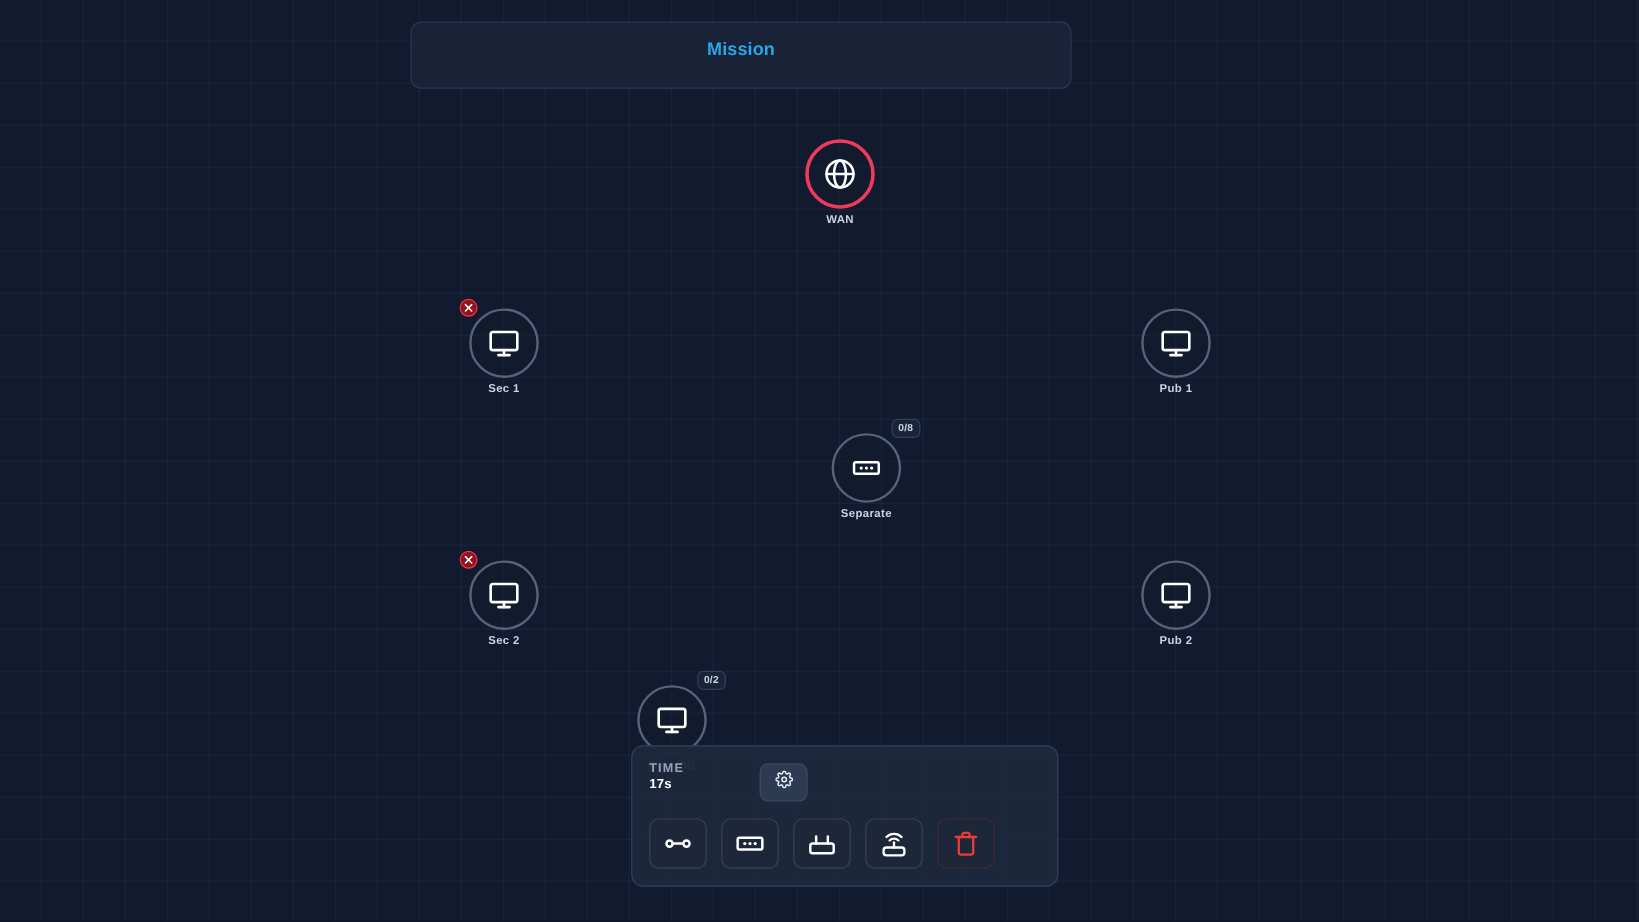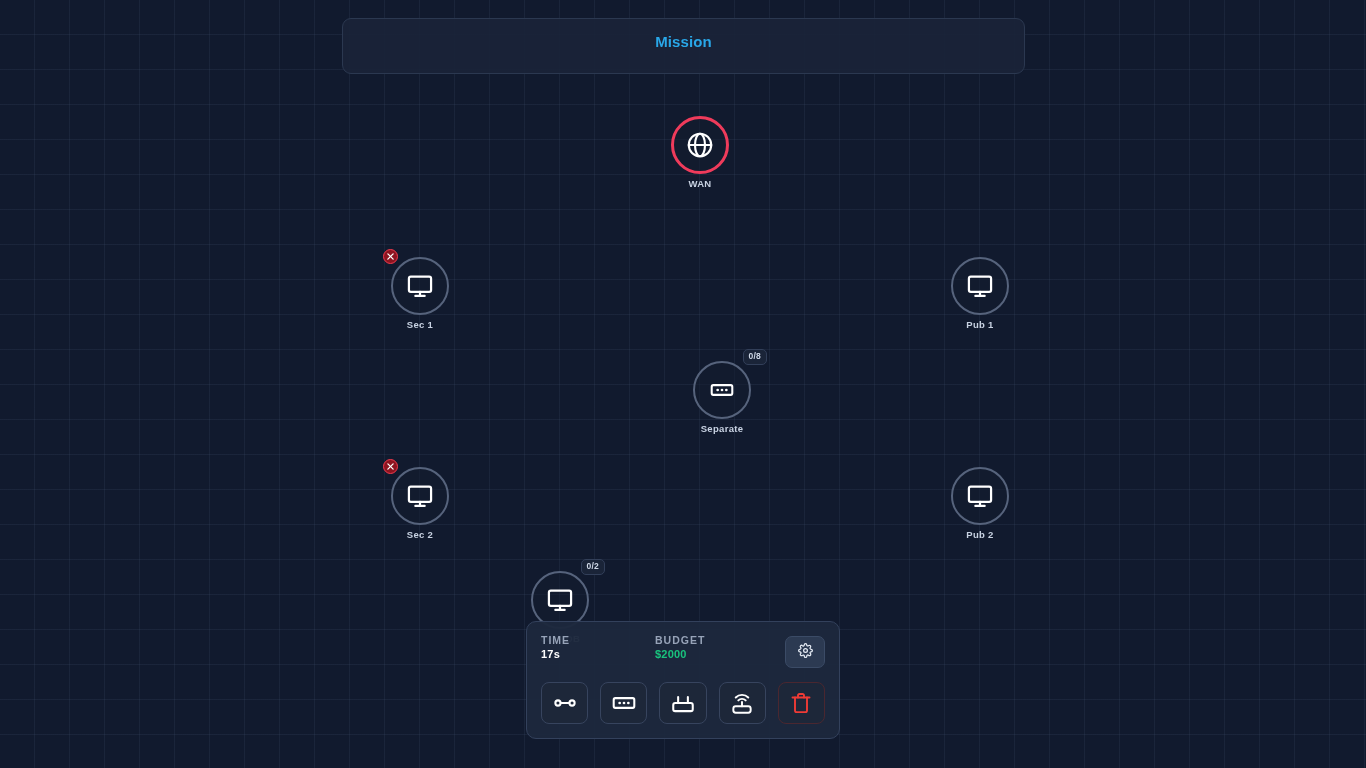--- a/index.html
+++ b/index.html
@@ -22,21 +22,21 @@
       linear-gradient(to bottom, rgba(120,150,190,0.085) 1px, transparent 1px);
     background-size: 35px 35px;
     background-position: -1px -1px;
   }
 
   
   #mission {
     position: absolute;
     left: 342px;
     top: 18px;
-    width: 683px;
+    width: 551px;
     padding: 14px 26px 16px 26px;
     background: rgba(26,36,56,0.93);
     border: 1px solid #2b3850;
     border-radius: 9px;
     text-align: center;
   }
   #mission .m-title {
     color: #29a7e8;
     font-size: 15px;
     font-weight: bold;
@@ -115,21 +115,21 @@
     letter-spacing: .2px;
     z-index: 3;
     line-height: 11px;
   }
 
   
   #hud {
     position: absolute;
     left: 526px;
     top: 621px;
-    width: 314px;
+    width: 356px;
     background: rgba(29,40,61,0.97);
     border: 1px solid #33415c;
     border-radius: 10px;
     padding: 12px 14px 14px 14px;
   }
   #hud .stats {
     display: flex;
     align-items: flex-start;
     gap: 0;
   }
@@ -295,24 +295,20 @@
         <div class="badge-port">0/2</div>
         <div class="label">Core DB</div>
       </div>
     </div>
 
   <div id="hud">
     <div class="stats">
       <div class="stat">
         <div class="k">TIME</div>
         <div class="v">17s</div>
-      </div>
-      <div class="stat budget">
-        <div class="k">BUDGET</div>
-        <div class="v">$2000</div>
       </div>
       <div id="gear-btn">
         <span>
           <svg width="15" height="15" viewBox="0 0 24 24" fill="none" stroke="#e6ecf5" stroke-width="2">
             <circle cx="12" cy="12" r="3"></circle>
             <path d="M19.4 15a1.65 1.65 0 0 0 .33 1.82l.06.06a2 2 0 1 1-2.83 2.83l-.06-.06a1.65 1.65 0 0 0-1.82-.33 1.65 1.65 0 0 0-1 1.51V21a2 2 0 1 1-4 0v-.09A1.65 1.65 0 0 0 9 19.4a1.65 1.65 0 0 0-1.82.33l-.06.06a2 2 0 1 1-2.83-2.83l.06-.06a1.65 1.65 0 0 0 .33-1.82 1.65 1.65 0 0 0-1.51-1H3a2 2 0 1 1 0-4h.09A1.65 1.65 0 0 0 4.6 9a1.65 1.65 0 0 0-.33-1.82l-.06-.06a2 2 0 1 1 2.83-2.83l.06.06A1.65 1.65 0 0 0 9 4.6a1.65 1.65 0 0 0 1-1.51V3a2 2 0 1 1 4 0v.09a1.65 1.65 0 0 0 1 1.51 1.65 1.65 0 0 0 1.82-.33l.06-.06a2 2 0 1 1 2.83 2.83l-.06.06A1.65 1.65 0 0 0 19.4 9v0a1.65 1.65 0 0 0 1.51 1H21a2 2 0 1 1 0 4h-.09a1.65 1.65 0 0 0-1.51 1z"></path>
           </svg>
         </span>
       </div>
     </div>

